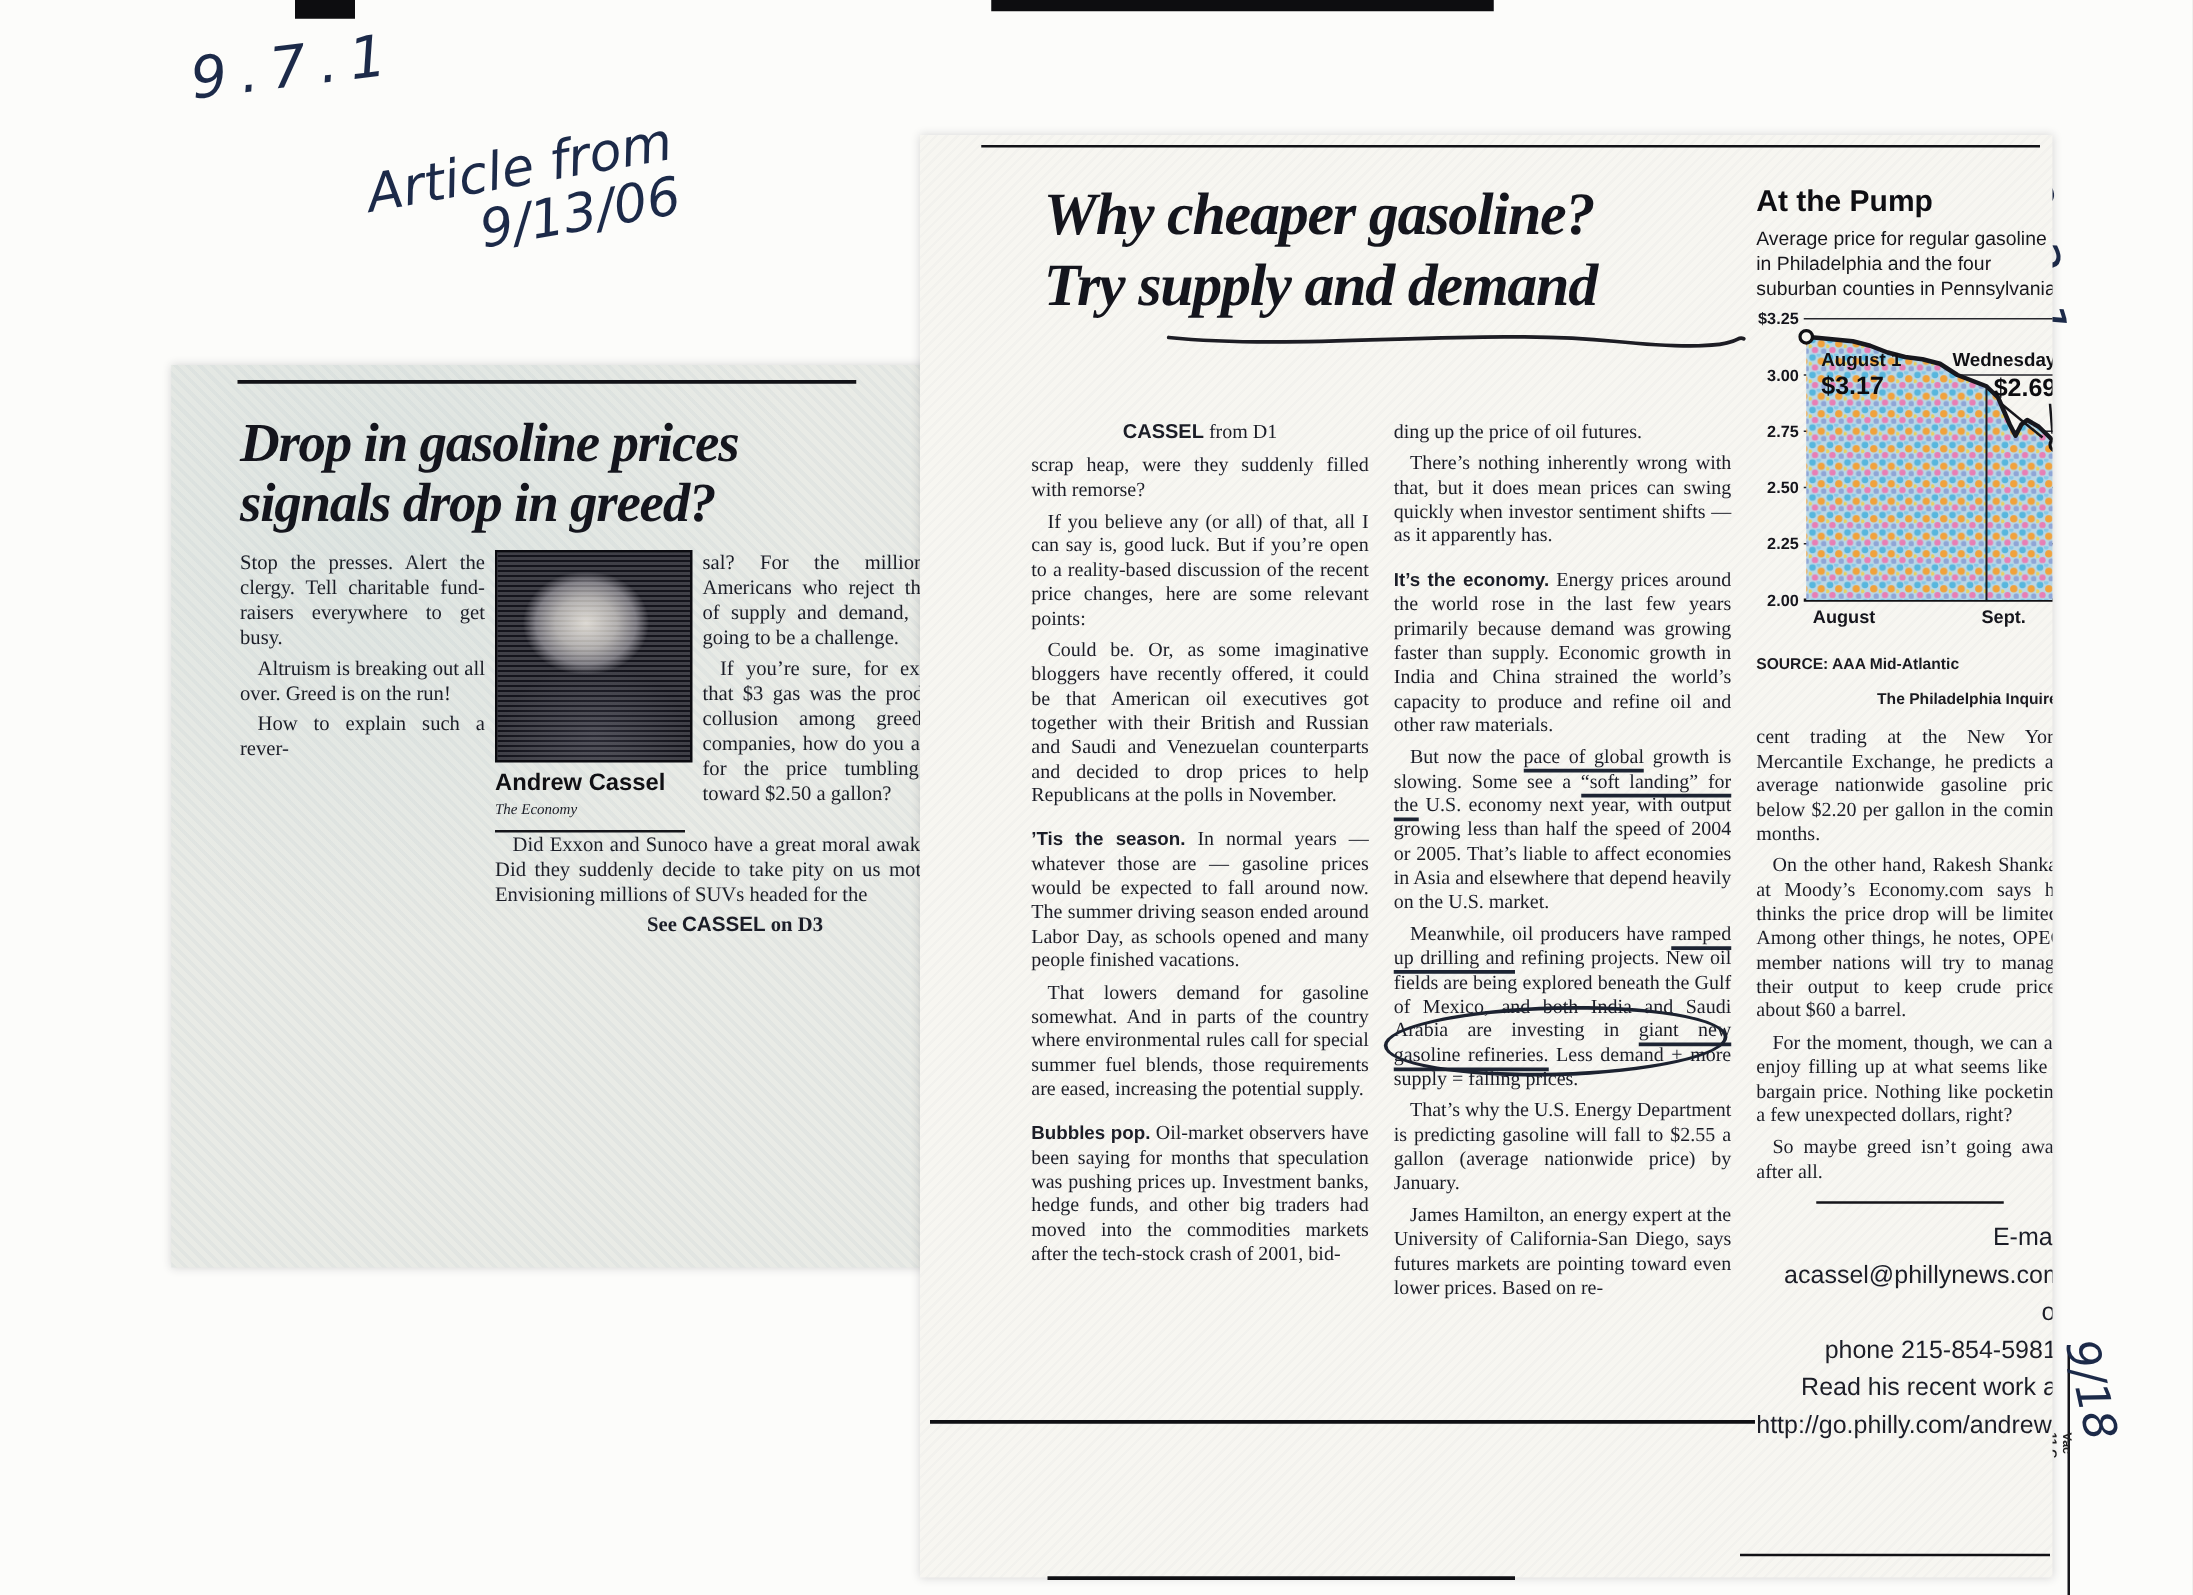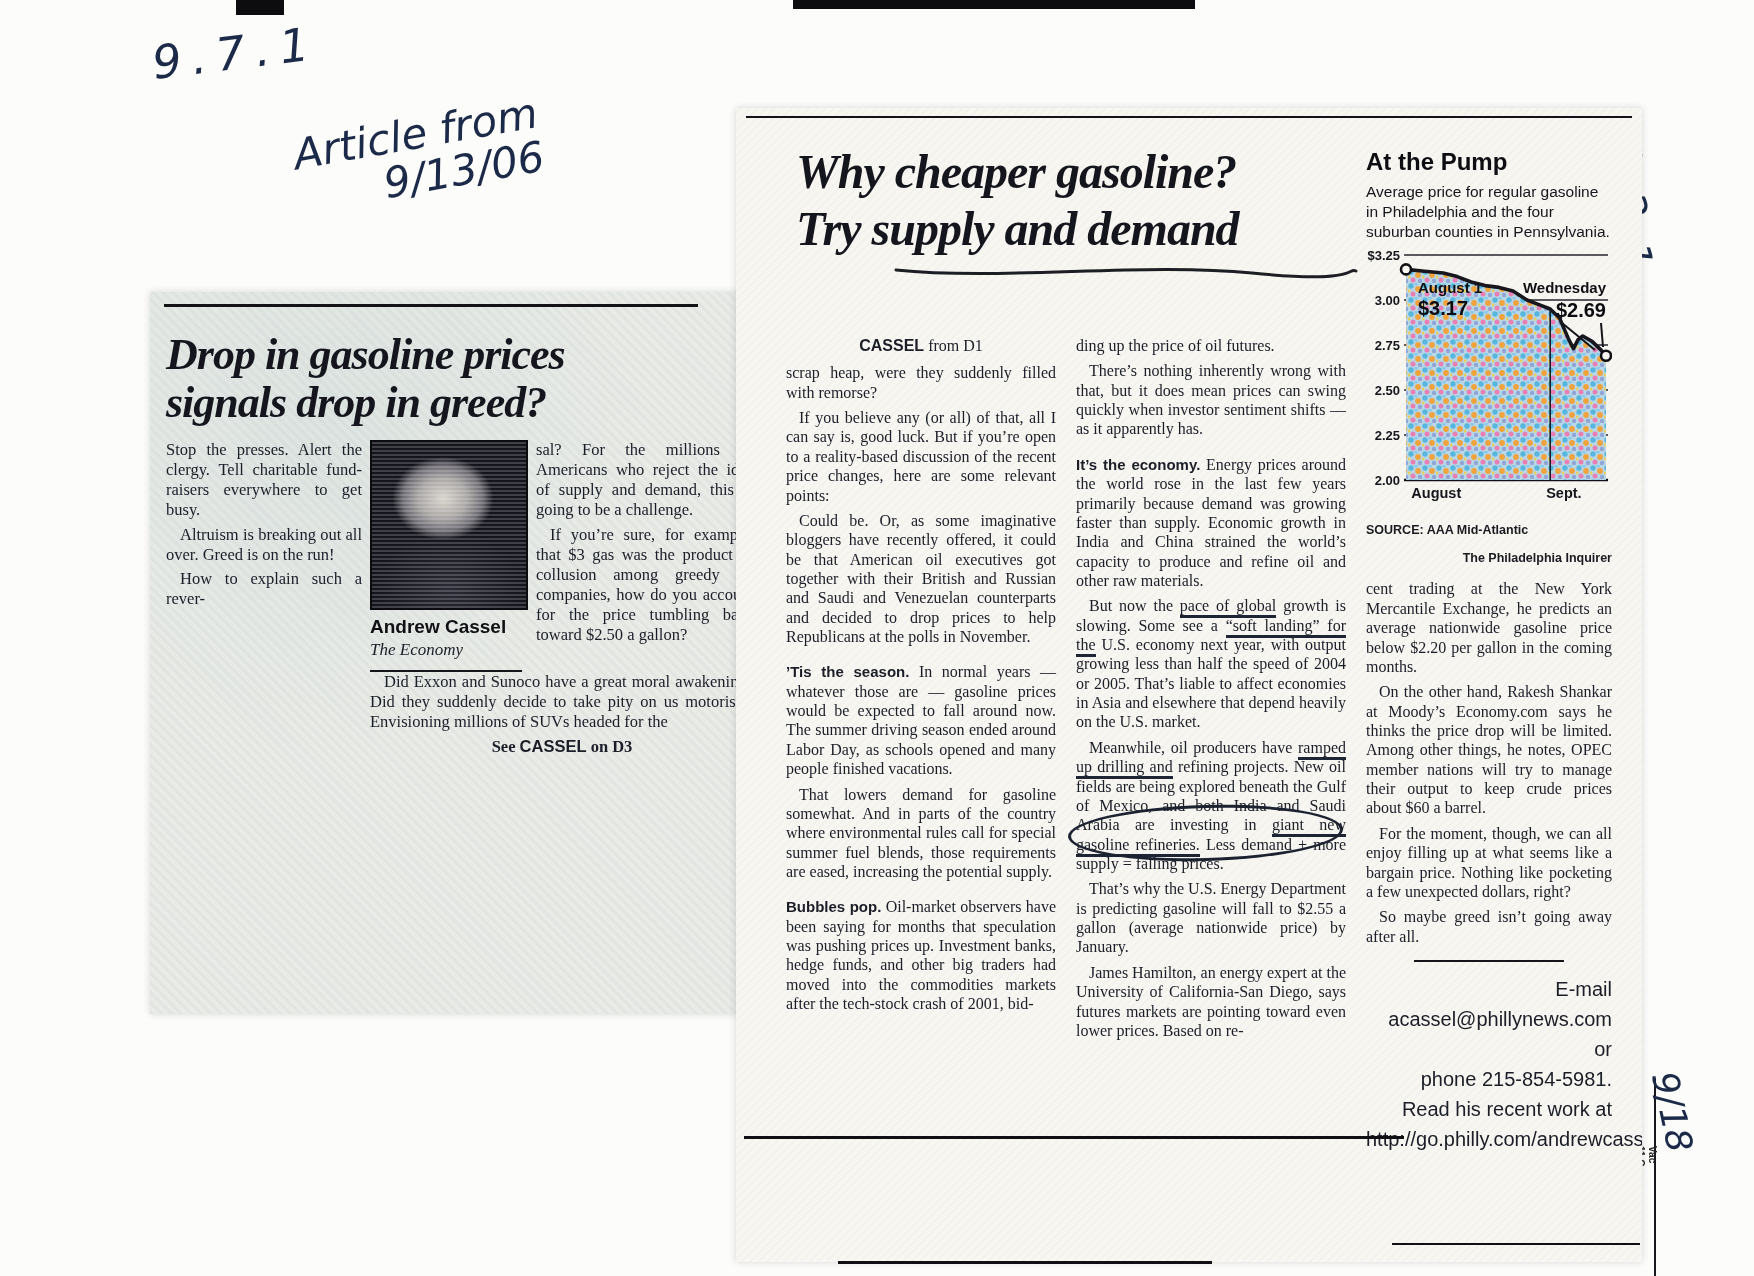--- a/index.html
+++ b/index.html
@@ -18,22 +18,22 @@
   .hw-note{left:296px;top:112px;font-size:42px;transform:rotate(-10deg);line-height:1.05;}
   .hw-note .l2{margin-left:84px;}
   .hw-right{left:1648px;top:140px;font-size:40px;letter-spacing:6px;
             transform:rotate(84deg);transform-origin:0 0;border-bottom:4px solid #1c2a49;padding:0 6px 2px 0;}
   .hw-br{left:1684px;top:1068px;font-size:36px;transform:rotate(78deg);transform-origin:0 0;}
   .margin-print{position:absolute;left:1658px;top:1146px;transform:rotate(90deg);transform-origin:0 0;
                 font-family:"Liberation Sans",sans-serif;font-weight:700;font-size:10px;color:#222;
                 line-height:1.15;white-space:pre;}
 
   
-  .clip{position:absolute;box-shadow:0 0 7px rgba(40,40,50,.18);}
-  #left-clip{left:150px;top:292px;width:628px;height:722px;background:#e9ebe6;
+  .clip{position:absolute;box-shadow:0 0 7px rgba(40,40,50,.18);padding-left:39px;}
+  #left-clip{left:137px;top:292px;width:628px;height:722px;background:#e9ebe6;
     background-image:radial-gradient(circle at 28% 18%,rgba(120,165,175,.10),transparent 45%),
       repeating-linear-gradient(45deg,rgba(90,120,150,.05) 0 3px,transparent 3px 7px);overflow:hidden;}
   #right-clip{left:736px;top:108px;width:906px;height:1154px;background:#f7f6f1;
     background-image:repeating-linear-gradient(-45deg,rgba(120,130,150,.035) 0 2px,transparent 2px 6px);overflow:hidden;}
 
   .top-rule{height:3px;background:#121217;}
   #left-clip .top-rule{margin:12px 80px 0 14px;}
   #right-clip .top-rule{height:2px;margin:8px 10px 0 10px;}
 
   .headline{font-style:italic;font-weight:700;color:#14151d;letter-spacing:-1px;line-height:1.08;}
@@ -46,21 +46,21 @@
            margin:14px 16px 0 16px;font-size:16.5px;line-height:1.22;text-align:justify;}
   .la-body p{margin:0 0 4px 0;text-indent:14px;}
   .la-body p.noindent{text-indent:0;}
   .photo{width:158px;height:170px;border:2px solid #0b0b10;
     background:
       repeating-linear-gradient(180deg,rgba(238,238,244,.20) 0 2px,rgba(0,0,0,0) 2px 4px),
       radial-gradient(ellipse 42% 32% at 46% 34%,#d9d5cd 0%,#a8a5a3 38%,#6d6b72 62%,rgba(30,30,40,0) 78%),
       radial-gradient(ellipse 65% 45% at 50% 88%,#2a2a34 0%,#14141c 75%),
       linear-gradient(180deg,#40404c 0%,#23232d 40%,#0f0f15 100%);}
   .cap-name{font-family:"Liberation Sans",sans-serif;font-weight:700;font-size:19px;line-height:1.05;margin-top:7px;color:#101014;}
-  .cap-title{font-style:italic;font-size:17px;margin-top:3px;}
+  .cap-title{font-style:italic;font-size:12px;margin-top:3px;}
   .cap-rule{height:2px;background:#15151a;margin-top:9px;width:96%;}
   .la-bottom{grid-column:2/4;}
   .see-line{text-align:center;font-weight:700;margin-top:2px;}
   .bold-sans{font-family:"Liberation Sans",sans-serif;font-weight:700;}
 
   
   .ra-grid{display:grid;grid-template-columns:270px 270px 246px;grid-template-rows:192px auto;
            column-gap:20px;padding:26px 30px 0 50px;}
   .ra-head-cell{grid-column:1/3;grid-row:1;padding-left:10px;}
   .ra-col{font-size:16px;line-height:1.21;text-align:justify;}

